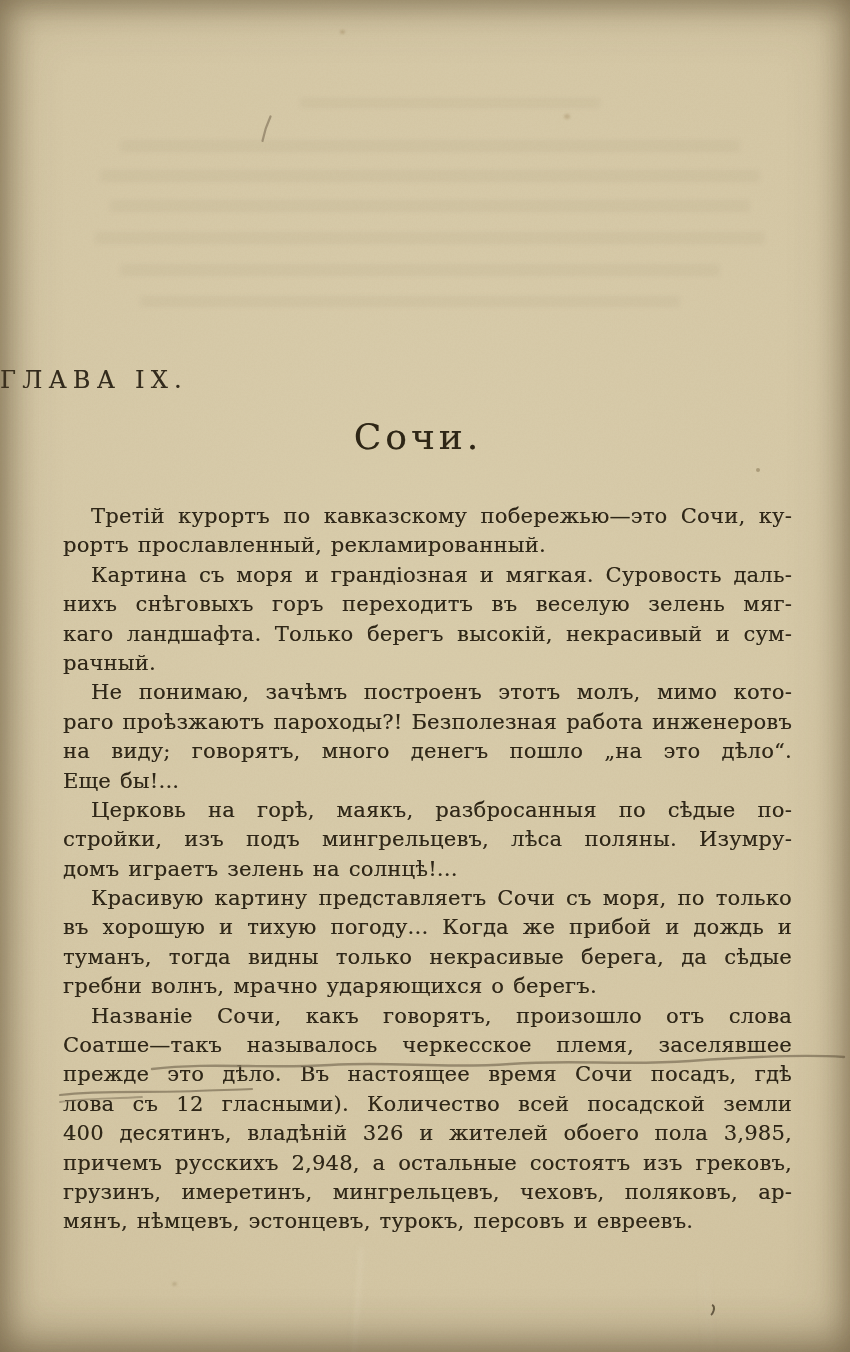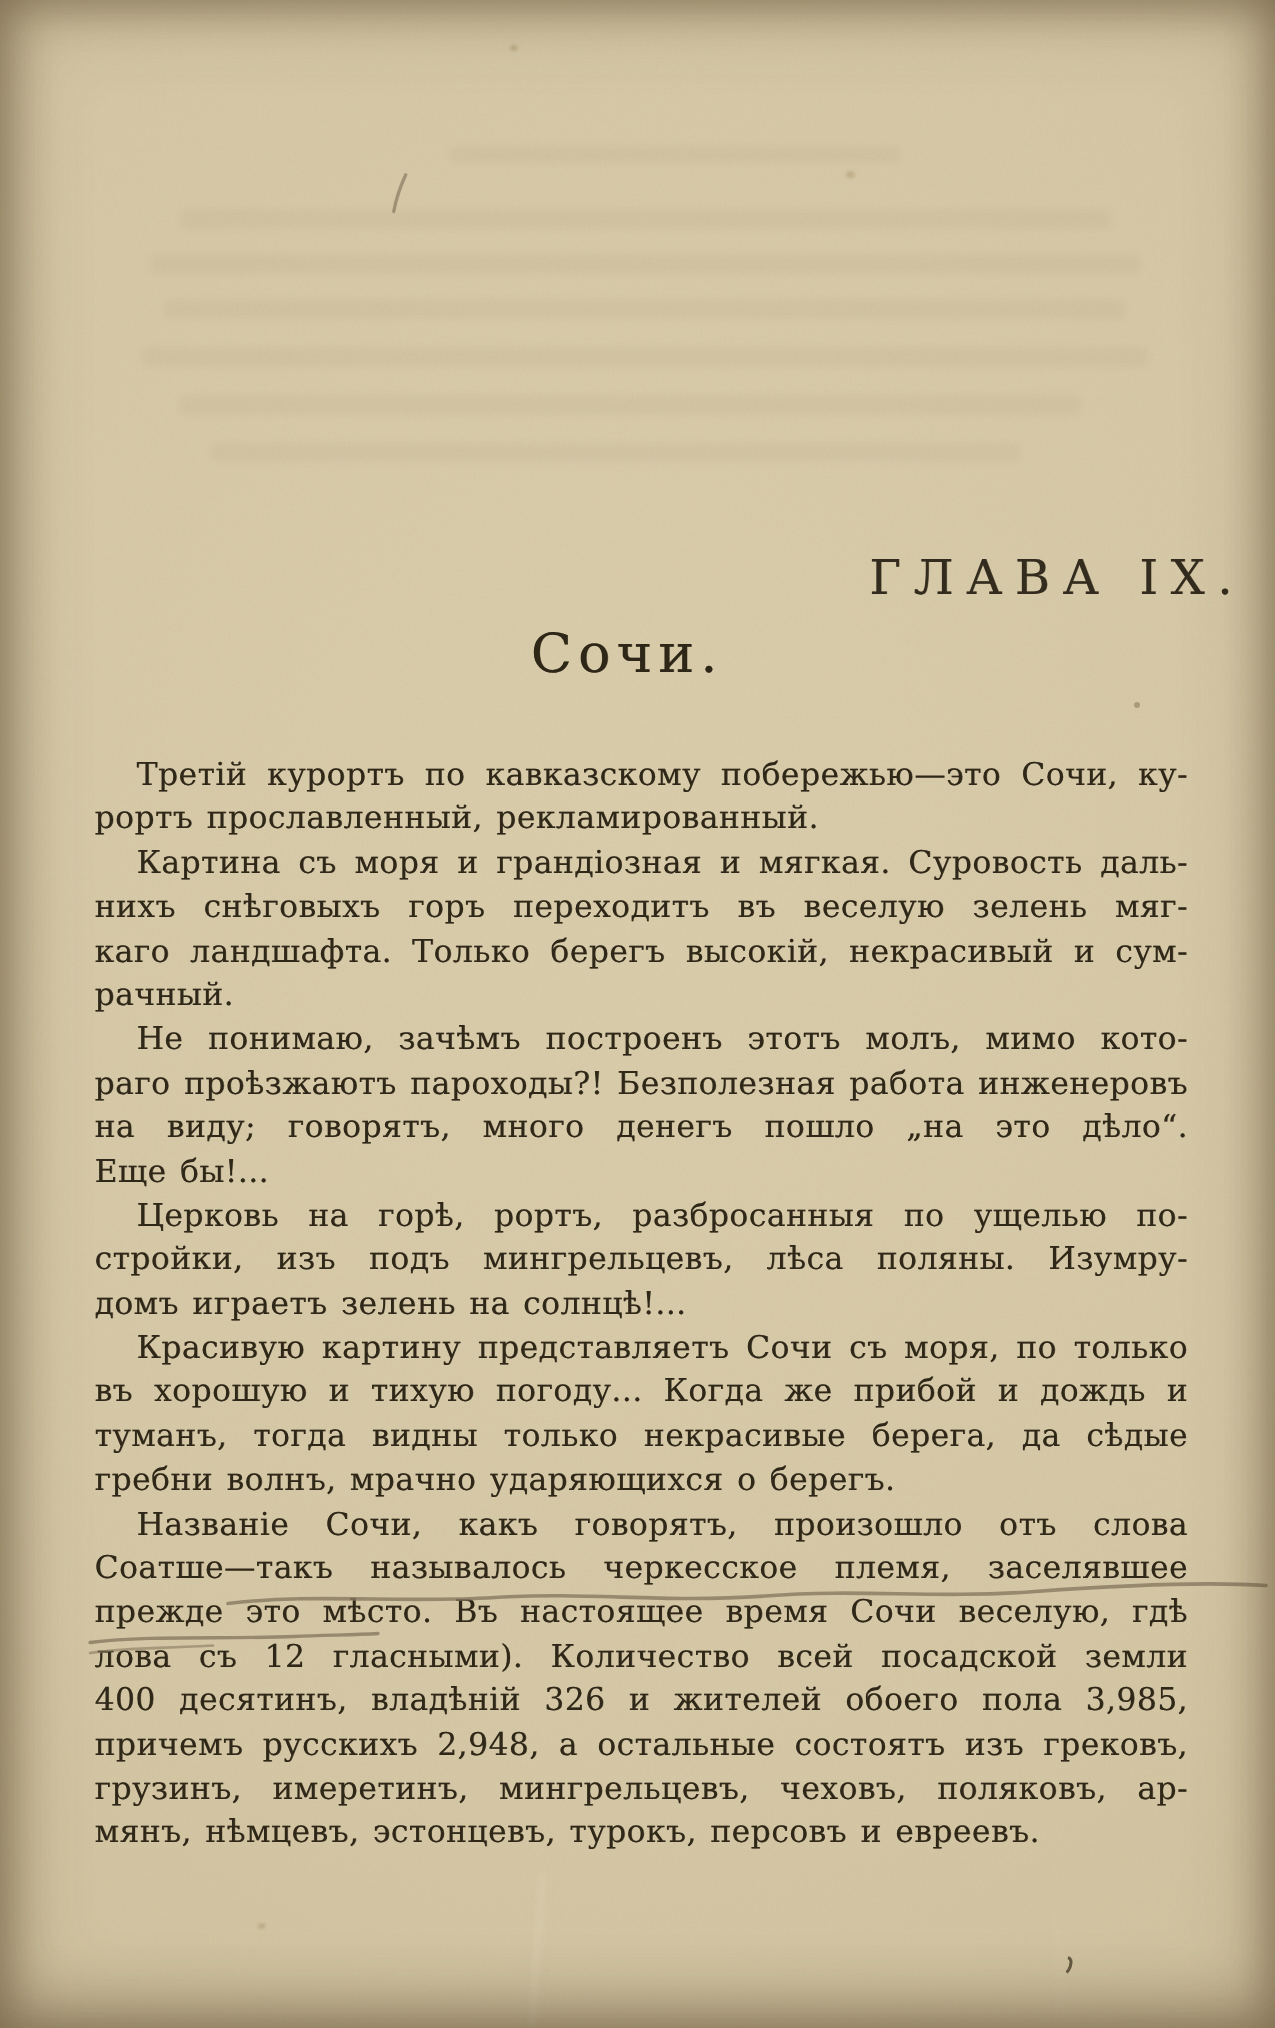--- a/index.html
+++ b/index.html
@@ -10,22 +10,22 @@
   }
   .page{
     position:relative;width:850px;height:1352px;overflow:hidden;
     background:
       radial-gradient(ellipse 120% 90% at 48% 42%, #d9cdac 0%, #d5c8a6 52%, #cfc19e 80%, #bfb08c 100%);
     color:#2f2718;
   }
   
   .chapter-heading{
     position:absolute;top:366px;left:0;width:830px;
-    text-align:right;
-    font-size:32px;font-weight:normal;letter-spacing:0.26em;
+    text-align:left;
+    font-size:24px;font-weight:normal;letter-spacing:0.26em;
     color:#332b1d;margin:0;
     text-shadow:0.3px 0.3px 0.4px rgba(47,39,24,.45);
   }
   .section-heading{
     position:absolute;top:416px;left:0;width:836px;
     text-align:center;
     font-size:36px;font-weight:normal;letter-spacing:4px;
     color:#2e2616;margin:0;
     text-shadow:0.3px 0.3px 0.4px rgba(47,39,24,.45);
   }
@@ -97,34 +97,34 @@
         <div class="line">каго ландшафта. Только берегъ высокій, некрасивый и сум-</div>
         <div class="line last">рачный.</div>
       </div>
       <div class="para">
         <div class="line indent">Не понимаю, зачѣмъ построенъ этотъ молъ, мимо кото-</div>
         <div class="line">раго проѣзжаютъ пароходы?! Безполезная работа инженеровъ</div>
         <div class="line">на виду; говорятъ, много денегъ пошло „на это дѣло“.</div>
         <div class="line last">Еще бы!...</div>
       </div>
       <div class="para">
-        <div class="line indent">Церковь на горѣ, рортъ, разбросанныя по ущелью по-</div>
+        <div class="line indent">Церковь на горѣ, маякъ, разбросанныя по сѣдые по-</div>
         <div class="line">стройки, изъ подъ мингрельцевъ, лѣса поляны. Изумру-</div>
         <div class="line last">домъ играетъ зелень на солнцѣ!...</div>
       </div>
       <div class="para">
         <div class="line indent">Красивую картину представляетъ Сочи съ моря, по только</div>
         <div class="line">въ хорошую и тихую погоду... Когда же прибой и дождь и</div>
         <div class="line">туманъ, тогда видны только некрасивые берега, да сѣдые</div>
         <div class="line last">гребни волнъ, мрачно ударяющихся о берегъ.</div>
       </div>
       <div class="para">
         <div class="line indent">Названіе Сочи, какъ говорятъ, произошло отъ слова</div>
         <div class="line">Соатше—такъ называлось черкесское племя, заселявшее</div>
-        <div class="line">прежде это мѣсто. Въ настоящее время Сочи веселую, гдѣ</div>
+        <div class="line">прежде это дѣло. Въ настоящее время Сочи посадъ, гдѣ</div>
         <div class="line">лова съ 12 гласными). Количество всей посадской земли</div>
         <div class="line">400 десятинъ, владѣній 326 и жителей обоего пола 3,985,</div>
         <div class="line">причемъ русскихъ 2,948, а остальные состоятъ изъ грековъ,</div>
         <div class="line">грузинъ, имеретинъ, мингрельцевъ, чеховъ, поляковъ, ар-</div>
         <div class="line last">мянъ, нѣмцевъ, эстонцевъ, турокъ, персовъ и евреевъ.</div>
       </div>
     </div>
 
   <svg class="marks-svg" width="850" height="1352" viewBox="0 0 850 1352">
 

